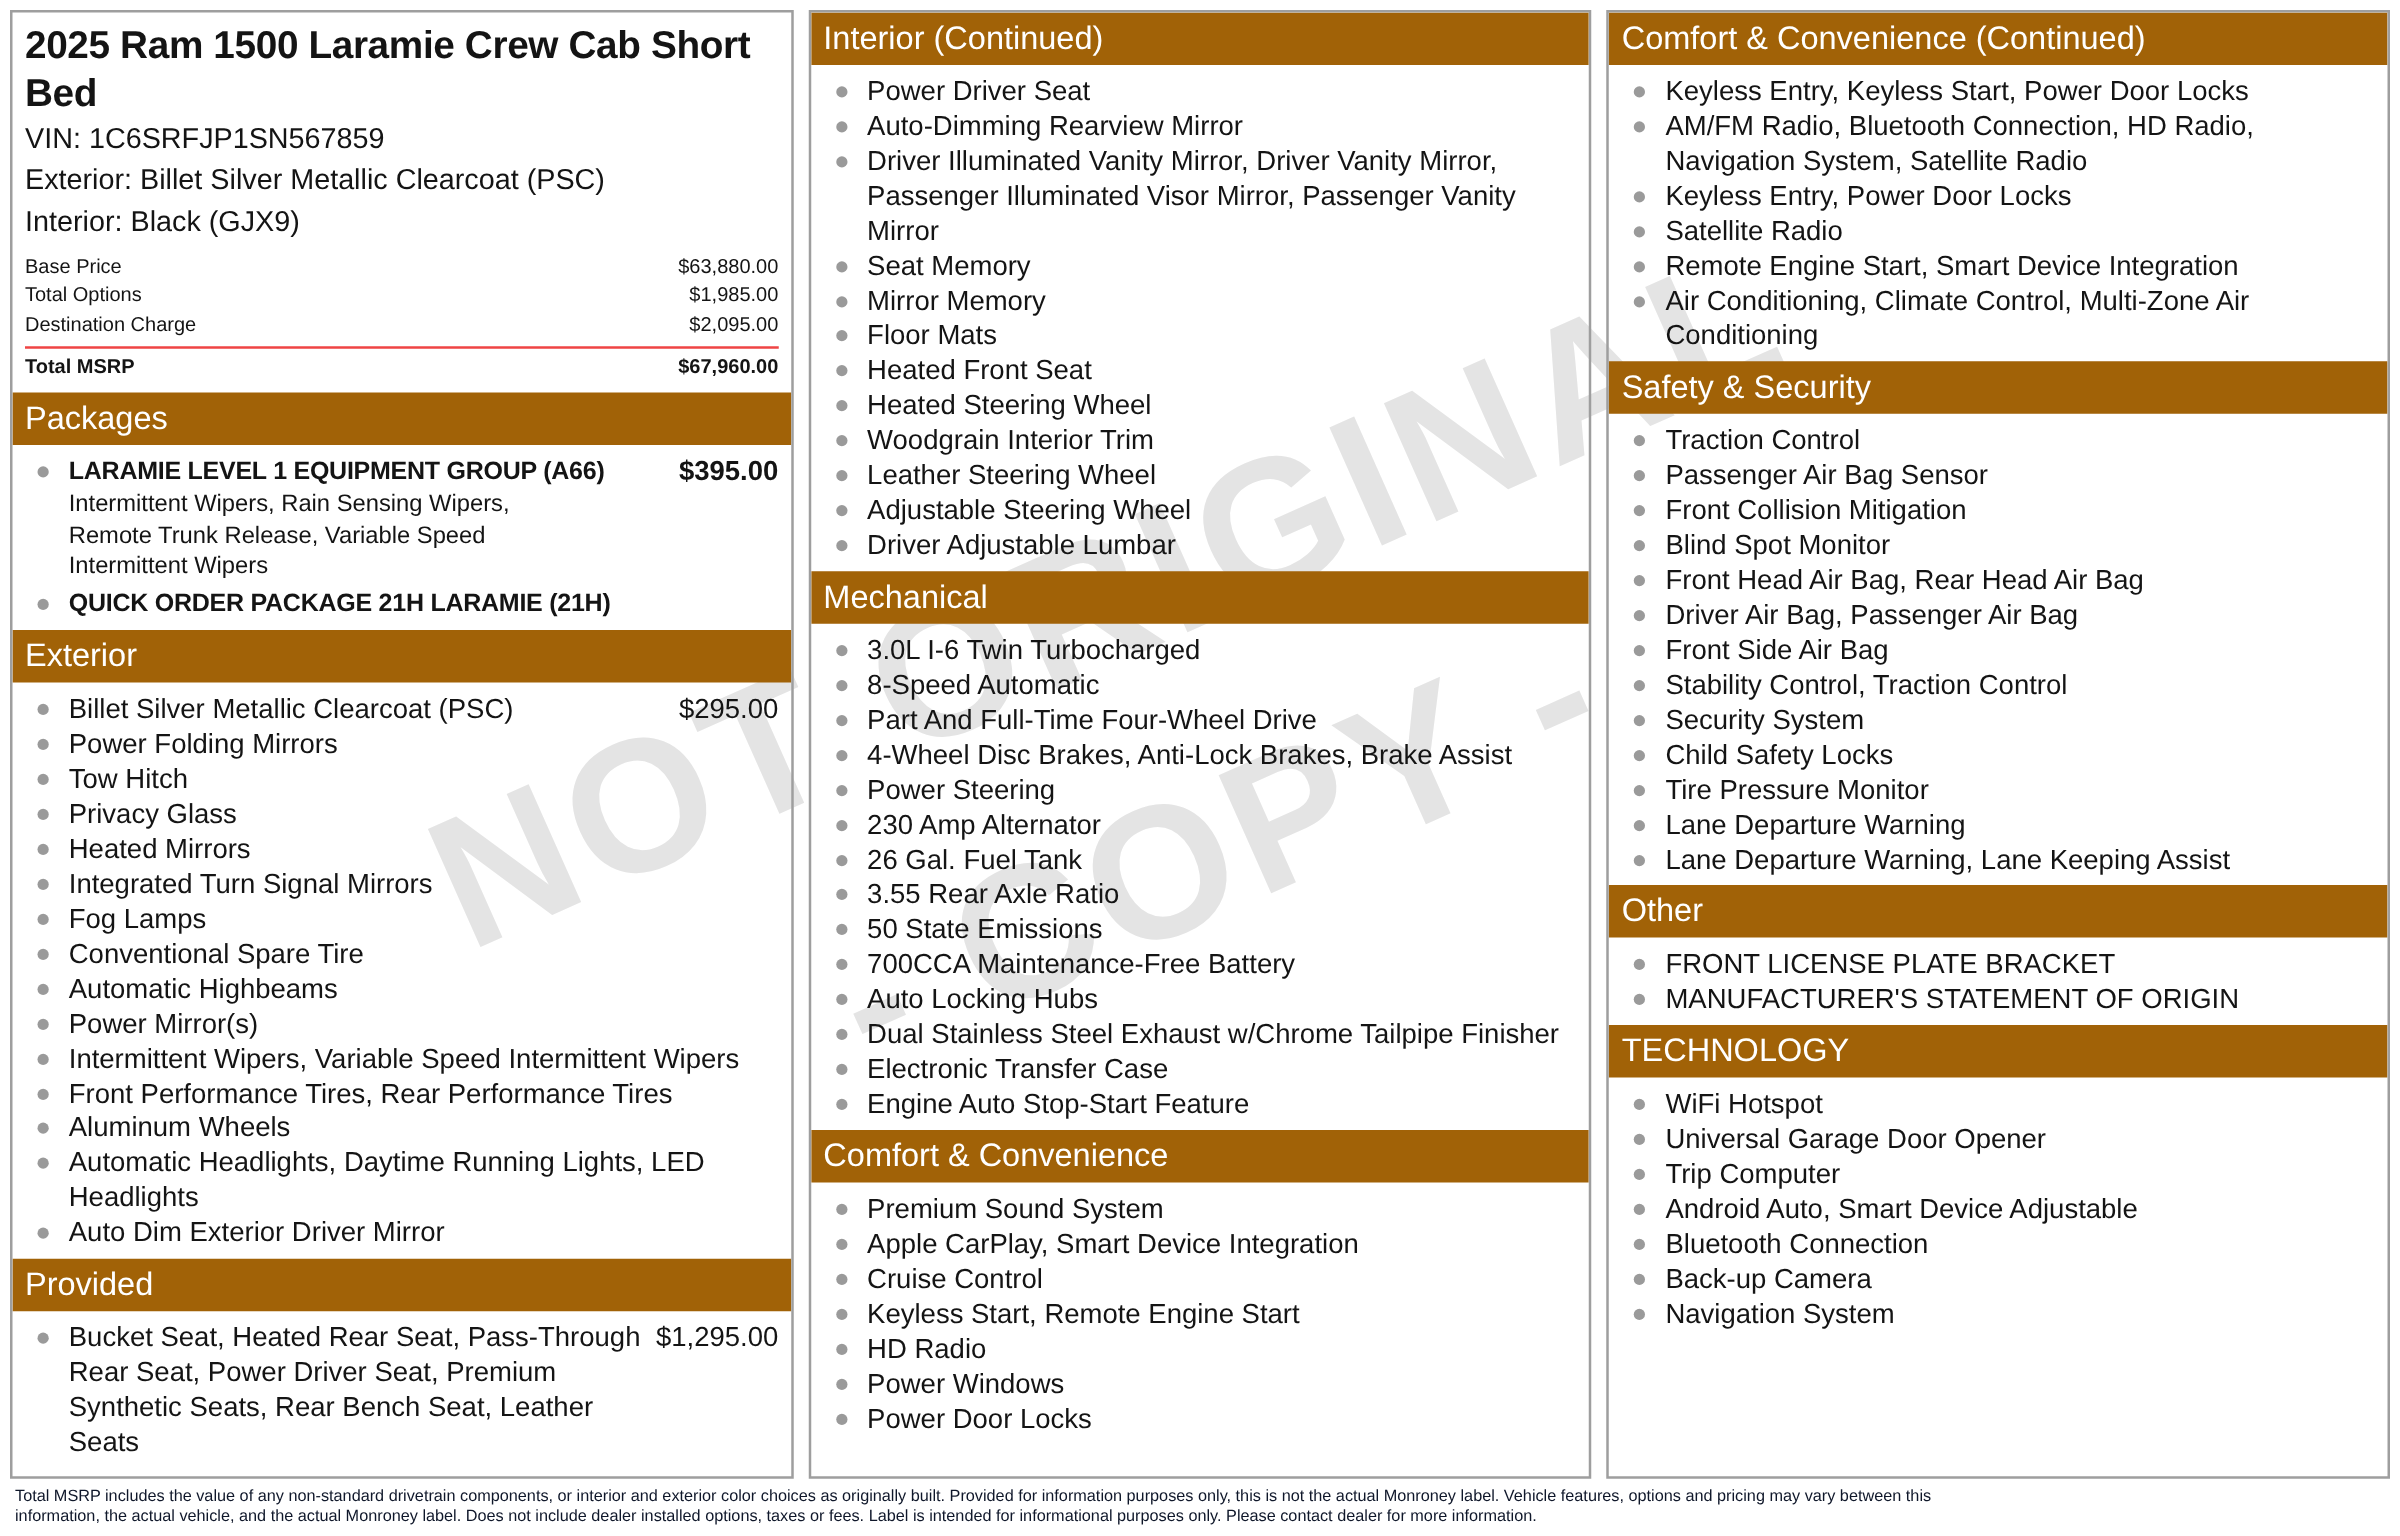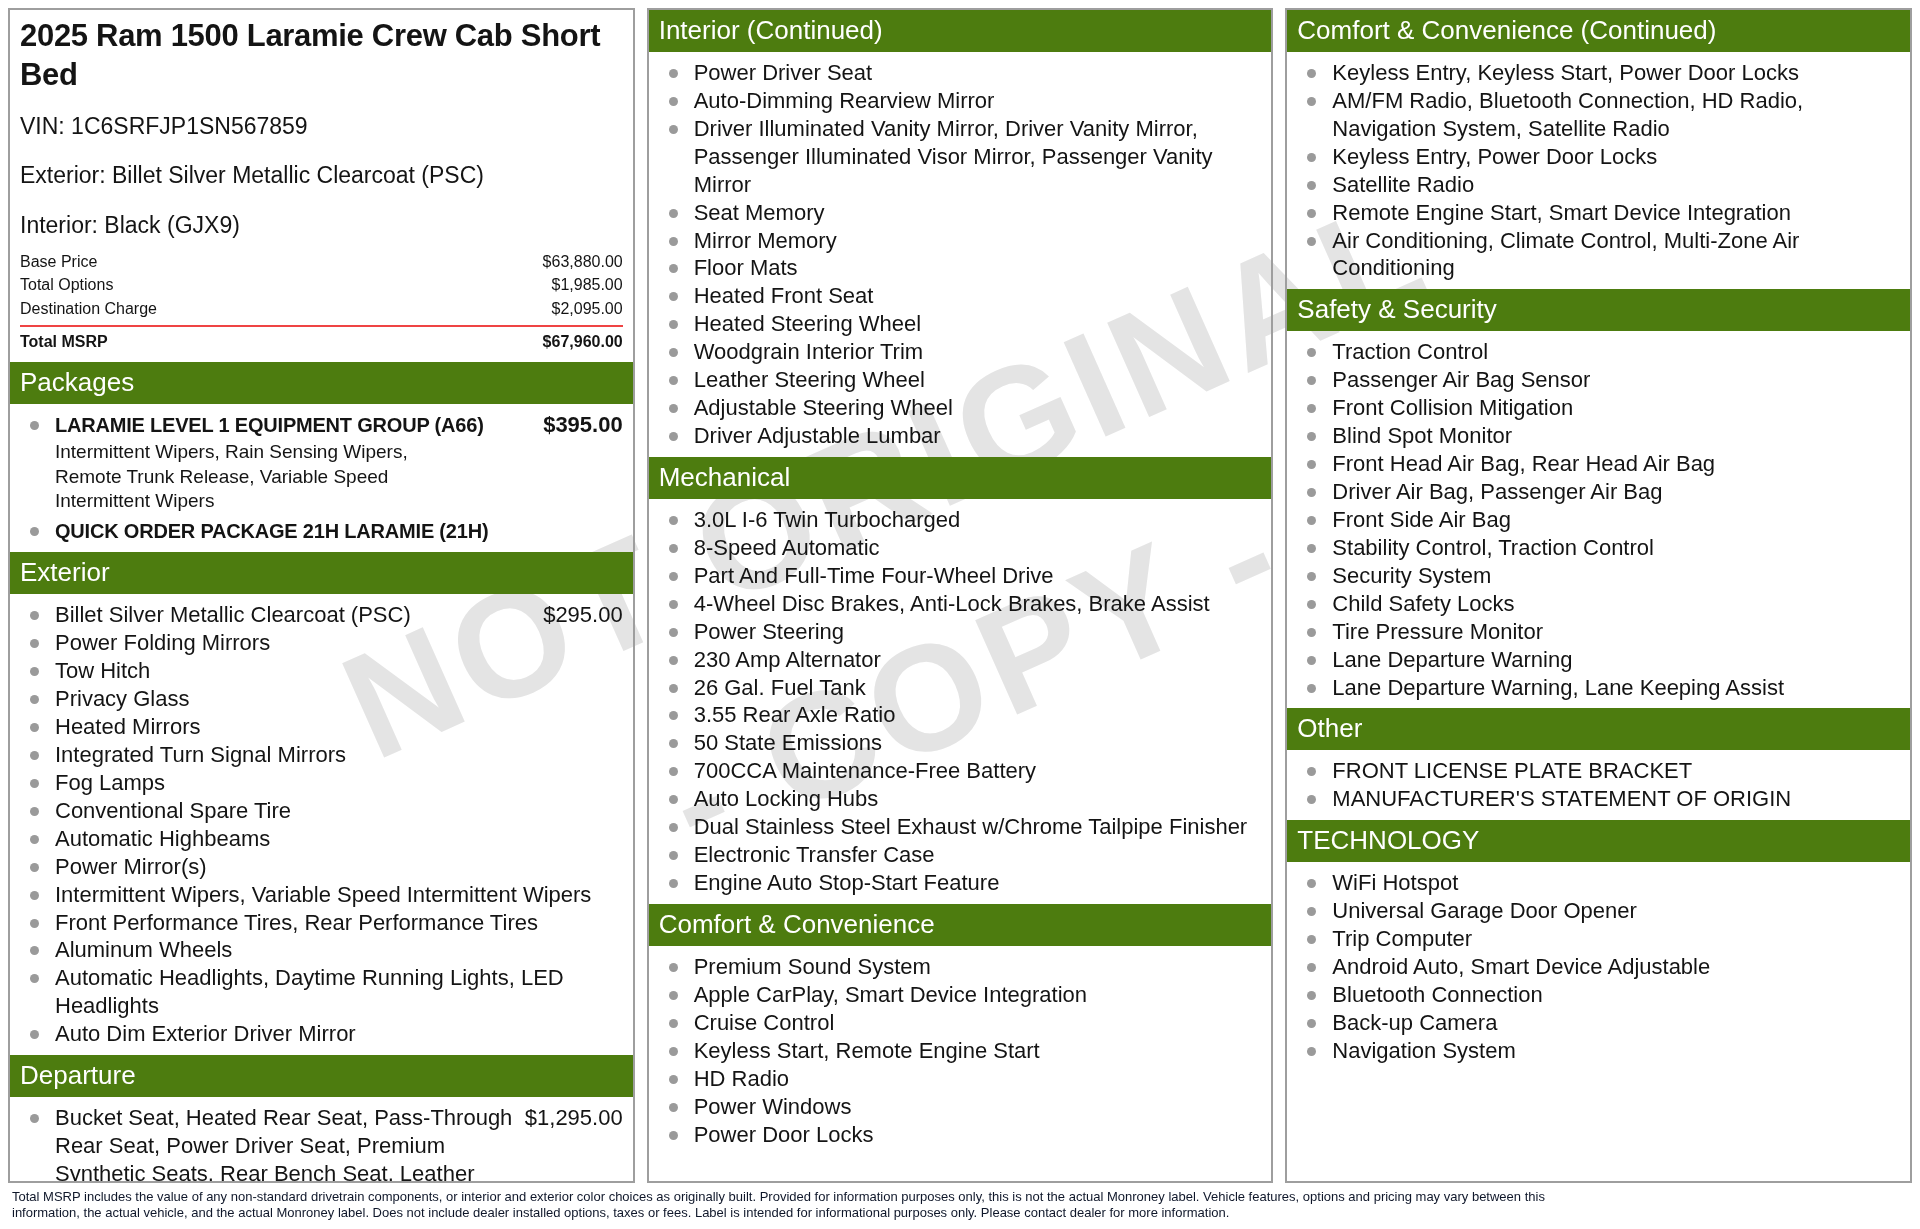--- a/index.html
+++ b/index.html
@@ -15,28 +15,28 @@
     text-align:center;font-weight:bold;font-size:150px;line-height:1.45;
     letter-spacing:6px;color:#e4e4e4;white-space:nowrap;user-select:none;
   }
   
   .page{position:absolute;inset:0;z-index:1;padding:8px 8px 0;box-sizing:border-box;}
   .columns{display:flex;gap:12px;height:1175px;}
   .col{flex:1 1 0;border:2px solid #9e9e9e;box-sizing:border-box;overflow:hidden;background:transparent;}
   
   .vehicle-head{padding:6px 10px 0;}
   .vehicle-title{font-size:31px;font-weight:bold;line-height:1.26;letter-spacing:-0.3px;}
-  .vehicle-line{font-size:23px;line-height:1.45;margin-top:16px;}
+  .vehicle-line{font-size:23px;line-height:1.45;margin-top:0;}
   
   .pricing{padding:8px 10px 10px;font-size:16px;}
   .price-row{display:flex;justify-content:space-between;line-height:1.45;}
   .price-total{display:flex;justify-content:space-between;font-weight:bold;
     border-top:2px solid #ef4444;margin-top:5px;padding-top:5px;line-height:1.3;}
   
-  .sec-header{background:#4d7c0f;color:#fff;font-size:26px;line-height:1.15;padding:6px 10px;}
+  .sec-header{background:#a16207;color:#fff;font-size:26px;line-height:1.15;padding:6px 10px;}
   ul.items{list-style:none;margin:0;padding:7px 10px 7px 14px;}
   li.item{display:flex;align-items:flex-start;}
   .bullet{flex:0 0 9px;width:9px;height:9px;border-radius:50%;background:#9a9a9a;margin:10px 16px 0 6px;}
   .item-body{flex:1 1 auto;min-width:0;}
   .item-row{display:flex;align-items:flex-start;}
   .item-text{flex:1 1 auto;font-size:22px;line-height:1.27;}
   .item-text.bold{font-weight:bold;font-size:20px;letter-spacing:-0.2px;line-height:1.4;}
   .item-price{margin-left:12px;white-space:nowrap;font-size:22px;line-height:1.27;}
   .item-price.bold{font-weight:bold;}
   .item-sub{font-size:19px;line-height:1.28;max-width:378px;margin:1px 0 4px;}
@@ -220,21 +220,21 @@
             </li>
             <li class="item">
               <span class="bullet"></span>
               <div class="item-body">
                 <div class="item-row">
                   <span class="item-text">Auto Dim Exterior Driver Mirror</span>
                 </div>
               </div>
             </li>
           </ul>
-          <div class="sec-header">Departure</div>
+          <div class="sec-header">Provided</div>
           <ul class="items">
             <li class="item">
               <span class="bullet"></span>
               <div class="item-body">
                 <div class="item-row">
                   <span class="item-text">Bucket Seat, Heated Rear Seat, Pass-Through Rear Seat, Power Driver Seat, Premium Synthetic Seats, Rear Bench Seat, Leather Seats</span>
                   <span class="item-price">$1,295.00</span>
                 </div>
               </div>
             </li>

